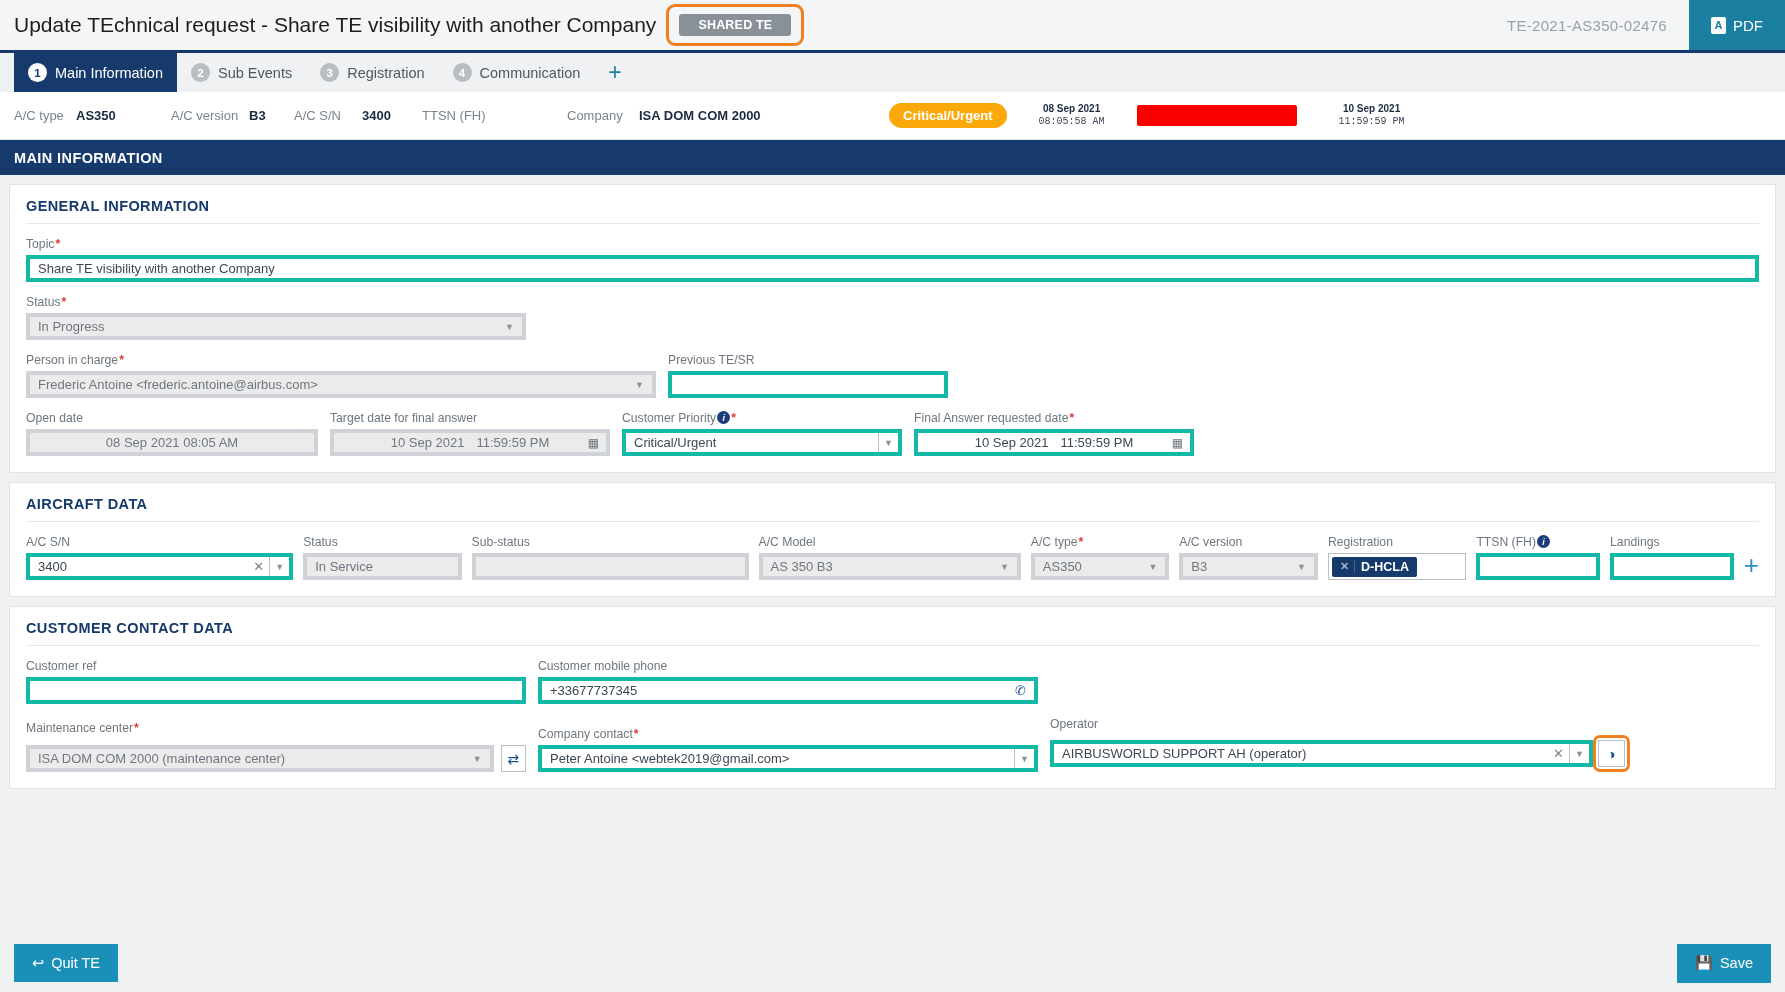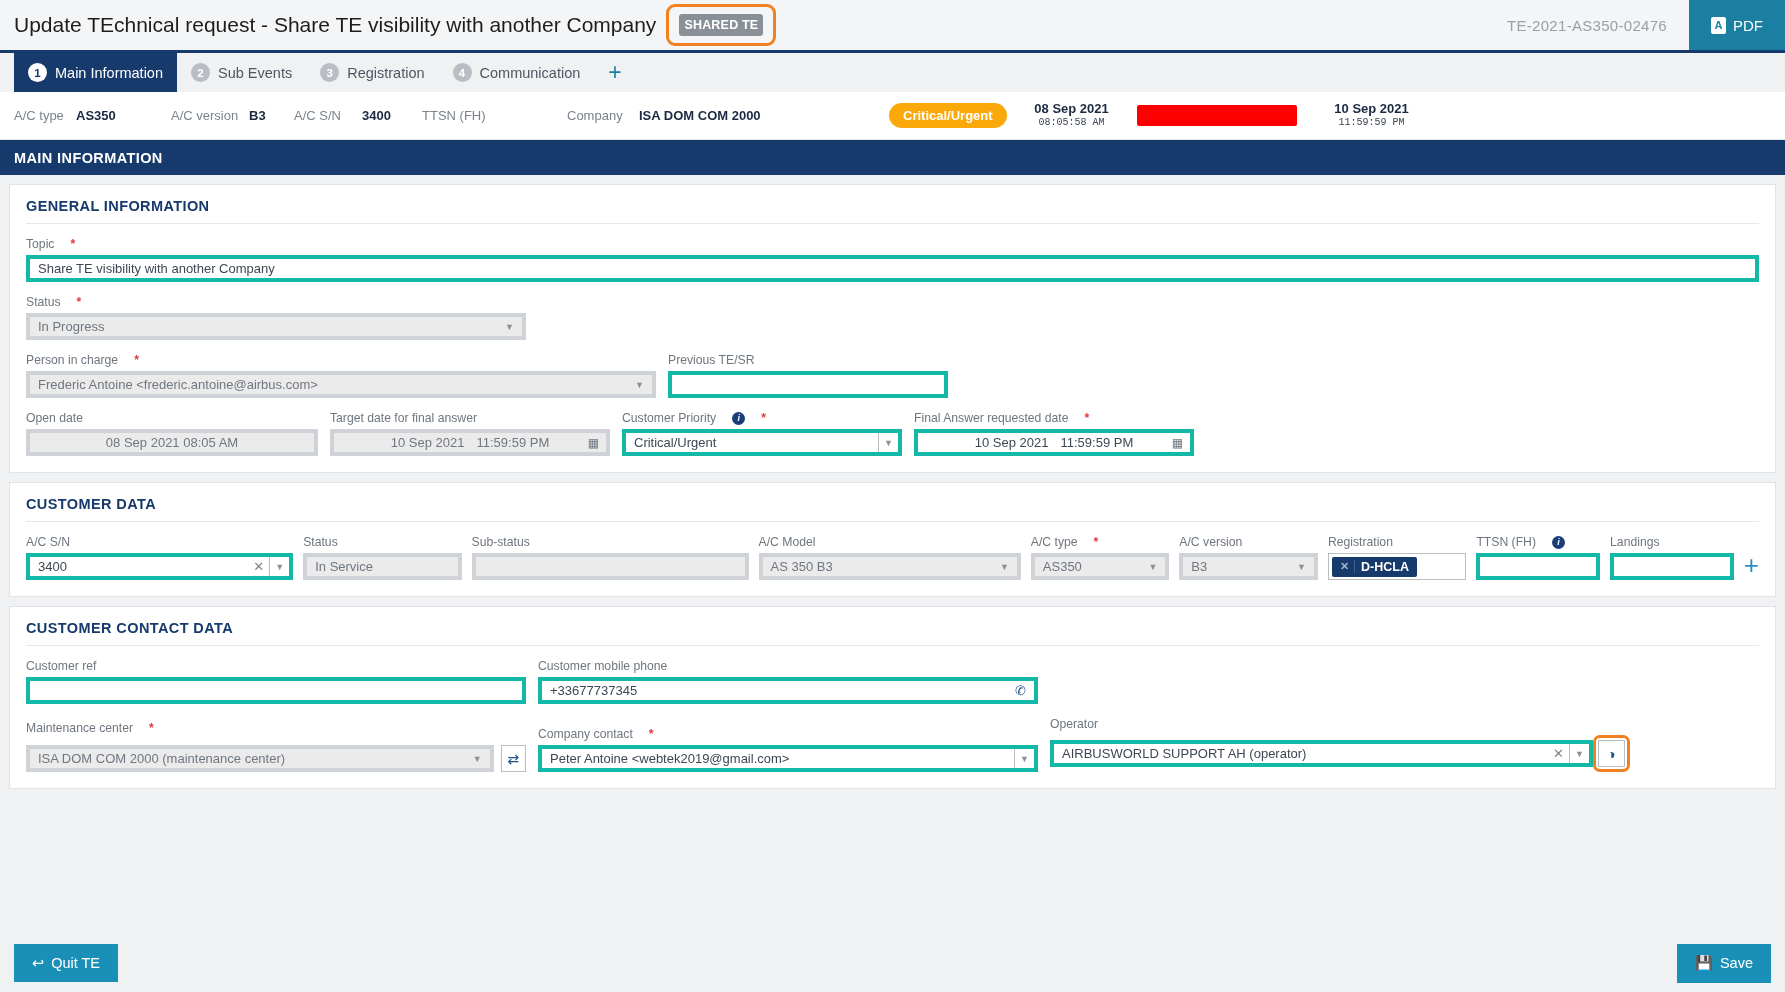--- a/index.html
+++ b/index.html
@@ -16,21 +16,21 @@
     height: 53px; background: #f4f5f6; display: flex; align-items: center;
     border-bottom: 3px solid #163a6b; padding: 0 0 0 14px; position: relative;
   }
   .title-text { font-size: 21px; color: #1d1d1d; white-space: nowrap; }
   .shared-wrap {
     margin-left: 10px; position: relative; display:inline-flex; align-items:center;
     padding: 7px 10px; border: 3px solid #f08020; border-radius: 9px;
   }
   .shared-badge {
     background: #8a9097; color: #fff; font-size: 12.5px; font-weight: bold;
-    padding: 4px 5px; border-radius: 3px; letter-spacing: .2px; white-space:nowrap;
+    padding: 4px 19px; border-radius: 3px; letter-spacing: .2px; white-space:nowrap;
   }
   .title-right { margin-left: auto; display: flex; align-items: center; height:100%; }
   .te-num { color: #9aa0a6; font-size: 15px; padding-right: 22px; letter-spacing:.3px;}
   .pdf-btn {
     background: #1a7fa0; color: #fff; height: 100%; display: flex; align-items: center;
     gap: 7px; padding: 0 22px; font-size: 15px; cursor: pointer; border:none;
     font-family: "Liberation Sans", sans-serif;
   }
   .pdf-ico {
     width: 15px; height: 17px; background: #fff; border-radius: 2px; color: #1a7fa0;
@@ -54,38 +54,38 @@
     background: #fff; height: 48px; display: flex; align-items: center;
     padding: 0 14px; gap: 0; border-bottom: 1px solid #e3e5e8; font-size: 13px;
   }
   .ib-lbl { color: #7b838c; }
   .ib-val { color: #1b2a41; font-weight: bold; }
   .pill-crit {
     background: #fba90a; color: #fff; font-weight: bold; font-size: 13px;
     padding: 5px 14px; border-radius: 13px; white-space: nowrap;
   }
   .date-stack { text-align: center; line-height: 1.25; }
-  .date-stack .d1 { font-size: 13px; font-weight: bold; color: #1b2a41; }
+  .date-stack .d1 { font-size: 10px; font-weight: bold; color: #1b2a41; }
   .date-stack .d2 { font-size: 10px; color: #3a4554; font-family: Liberation Mono, monospace; }
   .redbar { width: 160px; height: 21px; background: #fc0000; border-radius: 2px; }
 
   
   .section-bar {
     background: #163a6b; color: #fff; height: 35px; display: flex; align-items: center;
     padding: 0 14px; font-size: 14.5px; font-weight: bold; letter-spacing: .4px;
   }
 
   .content { padding: 9px 9px 0 9px; }
   .card { background: #fff; border: 1px solid #e0e2e5; padding: 13px 16px 16px 16px; margin-bottom: 9px; }
   .card-title {
     color: #163a6b; font-size: 14.5px; font-weight: bold; letter-spacing: .4px;
     padding-bottom: 9px; border-bottom: 1px solid #e6e8ea; margin-bottom: 13px;
   }
 
-  .lbl { font-size: 12.2px; color: #6e767f; margin-bottom: 4px; display:flex; align-items:center; gap:16px;}
+  .lbl { font-size: 12.2px; color: #6e767f; margin-bottom: 4px; display:flex; gap:1px;}
   .req { color: #e03a3a; font-weight: bold; }
 
   .ctl { height: 27px; border: 4px solid #14b8a6; background: #fff; font-size: 13px;
          color: #3d4754; padding: 0 8px; display: flex; align-items: center; width: 100%;
          font-family: "Liberation Sans", sans-serif; }
   .ctl.disabled { background: #ebebeb; border-color: #cfd2d6; color: #6f7781; }
   .ctl.sel { justify-content: space-between; }
   .caret { color: #8b9199; font-size: 9px; margin-left: 6px; }
   .caret-box { width: 20px; border-left: 1px solid #b9bec4; height: 100%; display:flex;
                align-items:center; justify-content:center; color:#8b9199; font-size:9px;}
@@ -268,21 +268,21 @@
           <div class="ctl date-ctl">
             <span>10 Sep 2021</span>
             <span>11:59:59 PM</span>
             <span class="cal-ic">▦</span>
           </div>
         </div>
       </div>
     </div>
 
     <div class="card">
-      <div class="card-title">CUSTOMER DATA</div>
+      <div class="card-title">AIRCRAFT DATA</div>
       <div class="row" style="align-items:flex-end; gap:10px;">
         <div style="width:270px;">
           <div class="lbl">
               <span>A/C S/N</span>
             </div>
           <div class="ctl sel" style="padding-right:0">
             <span>3400</span>
             <span style="display:flex;align-items:center;height:100%">
               <span class="clear-x">✕</span>
               <span class="caret-box">▼</span>

